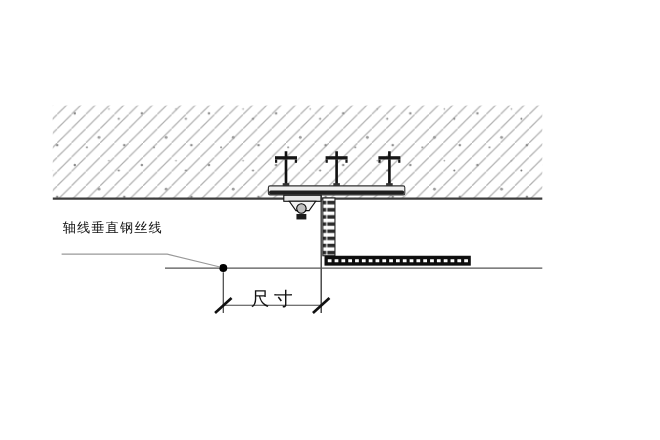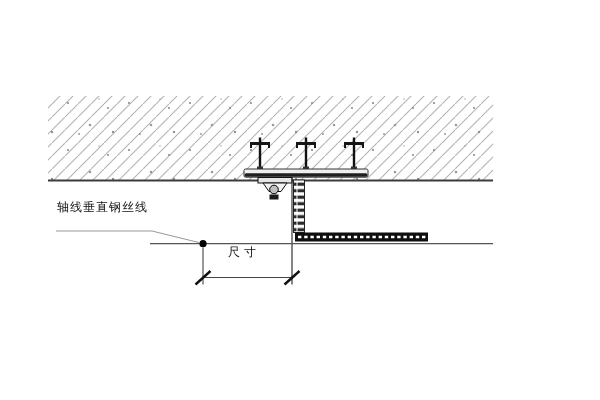--- a/index.html
+++ b/index.html
@@ -16,22 +16,22 @@
     color:#111111;
     white-space:nowrap;
     -webkit-user-select:none;user-select:none;
   }
   .label-wire{
     left:57px;top:199px;
     font-size:12px;
     letter-spacing:1px;
   }
   .label-dim{
-    left:228px;top:244px;
-    font-size:12px;
+    left:228px;top:260px;
+    font-size:17px;
     letter-spacing:4px;
   }
 </style>
 </head>
 <body>
 
 <div class="canvas">
 
   <svg width="600" height="400" viewBox="0 0 600 400" xmlns="http://www.w3.org/2000/svg">
     <defs>

